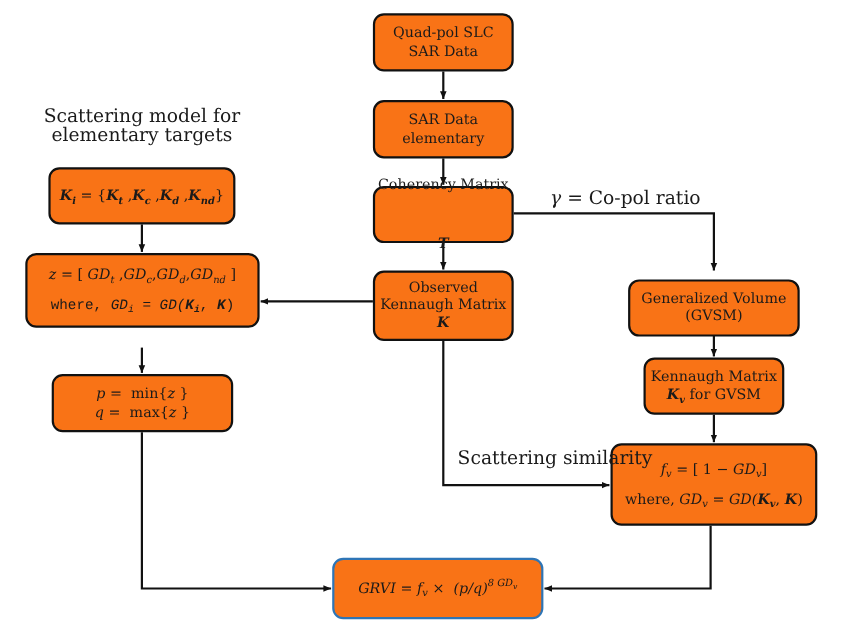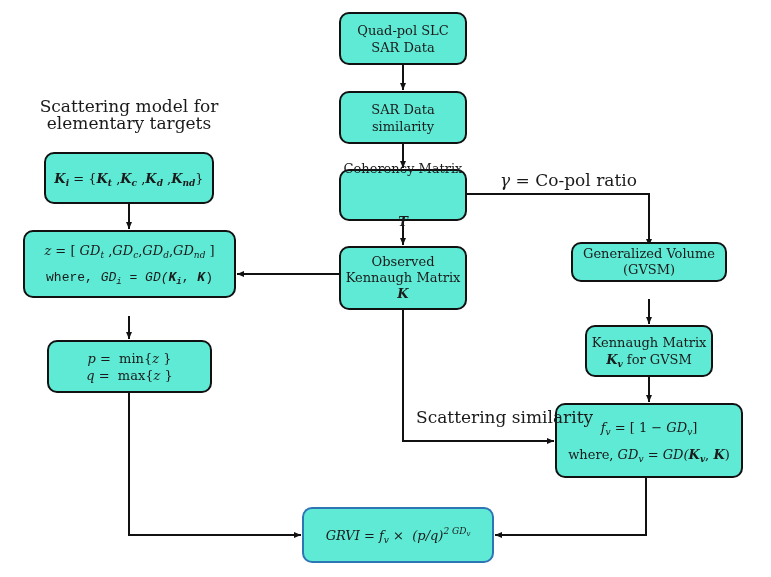--- a/index.html
+++ b/index.html
@@ -1,20 +1,20 @@
 <!DOCTYPE html>
 <html><head>
 <meta charset="utf-8">
 <style>
   html, body { margin: 0; padding: 0; background: #ffffff; }
   body { width: 771px; height: 577px; position: relative; overflow: hidden;
          font-family: "DejaVu Serif", "Liberation Serif", serif; color: #1a1a1a; }
   svg.wires { position: absolute; left: 0; top: 0; }
   .box { position: absolute; box-sizing: border-box; border: 2.2px solid #111;
-         border-radius: 10px; background: #5eead4; display: flex; flex-direction: column;
+         border-radius: 10px; background: #f97316; display: flex; flex-direction: column;
          align-items: center; justify-content: center; text-align: center;
          font-size: 13px; line-height: 17px; }
   .box.blue { border-color: #2e75b6; }
   .label { position: absolute; font-size: 17px; line-height: 17px; text-align: center; }
   .m { font-style: italic; }
   .b { font-weight: bold; font-style: italic; }
   sub { font-size: 9px; vertical-align: -3px; line-height: 0; }
   sup { font-size: 9px; vertical-align: 6px; line-height: 0; }
   .gap { height: 10px; }
 </style>
@@ -43,39 +43,39 @@
   </g>
 </svg>
 
 <div class="box" style="left:339px;top:12px;width:128px;height:53px;">
   <div>Quad-pol SLC</div>
   <div>SAR Data</div>
 </div>
 
 <div class="box" style="left:339px;top:91px;width:128px;height:53px;">
   <div>SAR Data</div>
-  <div>similarity</div>
+  <div>elementary</div>
 </div>
 
 <div class="box" style="left:339px;top:169px;width:128px;height:52px;gap:36px;">
   <div>Coherency Matrix</div>
   <div class="b">T</div>
 </div>
 
 <div class="box" style="left:339px;top:246px;width:128px;height:64px;line-height:16px;">
   <div>Observed</div>
   <div>Kennaugh Matrix</div>
   <div class="b">K</div>
 </div>
 
 <div class="label" style="left:500px;top:172px;">
   <span class="m">γ</span><span> = Co-pol ratio</span>
 </div>
 
-<div class="box" style="left:571px;top:242px;width:156px;height:40px;line-height:16px;">
+<div class="box" style="left:571px;top:254px;width:156px;height:52px;line-height:16px;">
   <div>Generalized Volume</div>
   <div>(GVSM)</div>
 </div>
 
 <div class="box" style="left:585px;top:325px;width:128px;height:52px;">
   <div>Kennaugh Matrix</div>
   <div><span class="b">K</span><sub class="b">v</sub><span style="white-space:pre;"> for GVSM</span></div>
 </div>
 
 <div class="box" style="left:555px;top:403px;width:188px;height:75px;">
@@ -100,14 +100,14 @@
   <div class="gap"></div>
   <div style="white-space:pre;font-family:Liberation Mono, monospace;"><span>where, </span><span class="m">GD</span><sub class="m">i</sub><span> = </span><span class="m">GD(</span><span class="b">K</span><sub class="b">i</sub><span>, </span><span class="b">K</span><span>)</span></div>
 </div>
 
 <div class="box" style="left:47px;top:340px;width:165px;height:53px;">
   <div style="white-space:pre;"><span class="m">p</span><span> =  </span><span>min{</span><span class="m">z</span><span> }</span></div>
   <div style="white-space:pre;"><span class="m">q</span><span> =  </span><span>max{</span><span class="m">z</span><span> }</span></div>
 </div>
 
 <div class="box blue" style="left:302px;top:507px;width:192px;height:56px;">
-  <div style="white-space:pre;"><span class="m">GRVI</span><span> = </span><span class="m">f</span><sub class="m">v</sub><span> ×  </span><span class="m">(p/q)</span><sup class="m"><span>2 GD</span><sub class="m" style="font-size:7px;vertical-align:-2px;">v</sub></sup></div>
+  <div style="white-space:pre;"><span class="m">GRVI</span><span> = </span><span class="m">f</span><sub class="m">v</sub><span> ×  </span><span class="m">(p/q)</span><sup class="m"><span>8 GD</span><sub class="m" style="font-size:7px;vertical-align:-2px;">v</sub></sup></div>
 </div>
 
 </body></html>

